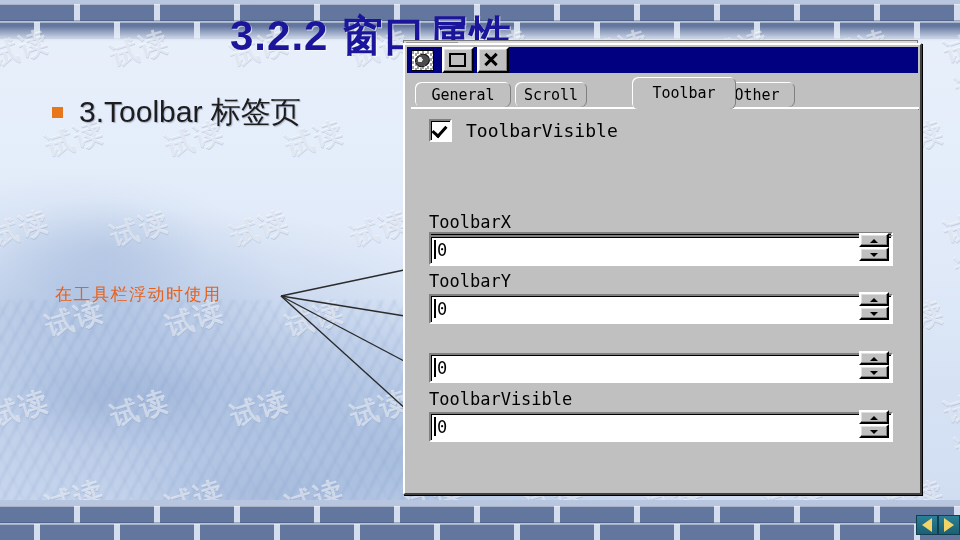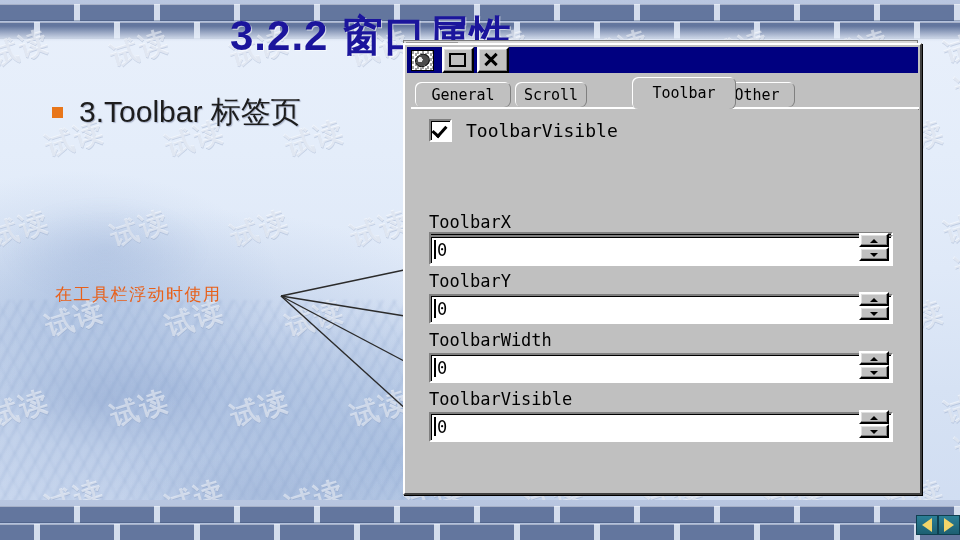--- a/index.html
+++ b/index.html
@@ -390,21 +390,20 @@
       <div class="fieldlabel" style="left:22px;top:164px;">ToolbarY</div>
       <div class="textbox" style="left:22px;top:187px;width:460px;">
         <div class="caret"></div>
         <div class="tbval">0</div>
       </div>
       <div class="spin" style="left:452px;top:185px;">
         <div class="spinbtn up"></div>
         <div class="spinbtn down"></div>
       </div>
 
-      <div class="fieldlabel" style="left:22px;top:223px;">ToolbarWidth</div>
       <div class="textbox" style="left:22px;top:246px;width:460px;">
         <div class="caret"></div>
         <div class="tbval">0</div>
       </div>
       <div class="spin" style="left:452px;top:244px;">
         <div class="spinbtn up"></div>
         <div class="spinbtn down"></div>
       </div>
 
       <div class="fieldlabel" style="left:22px;top:282px;">ToolbarVisible</div>

